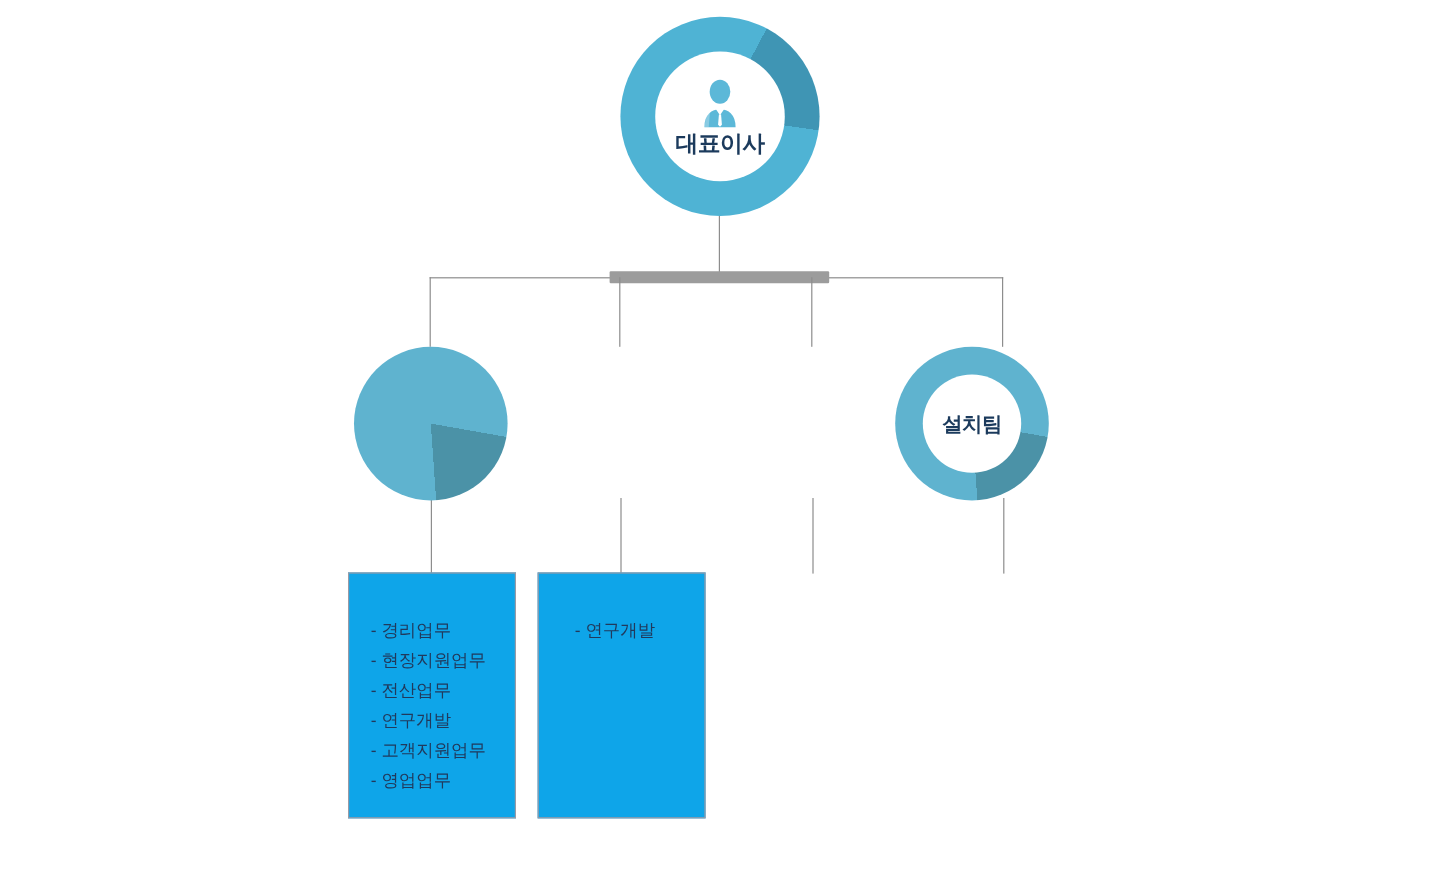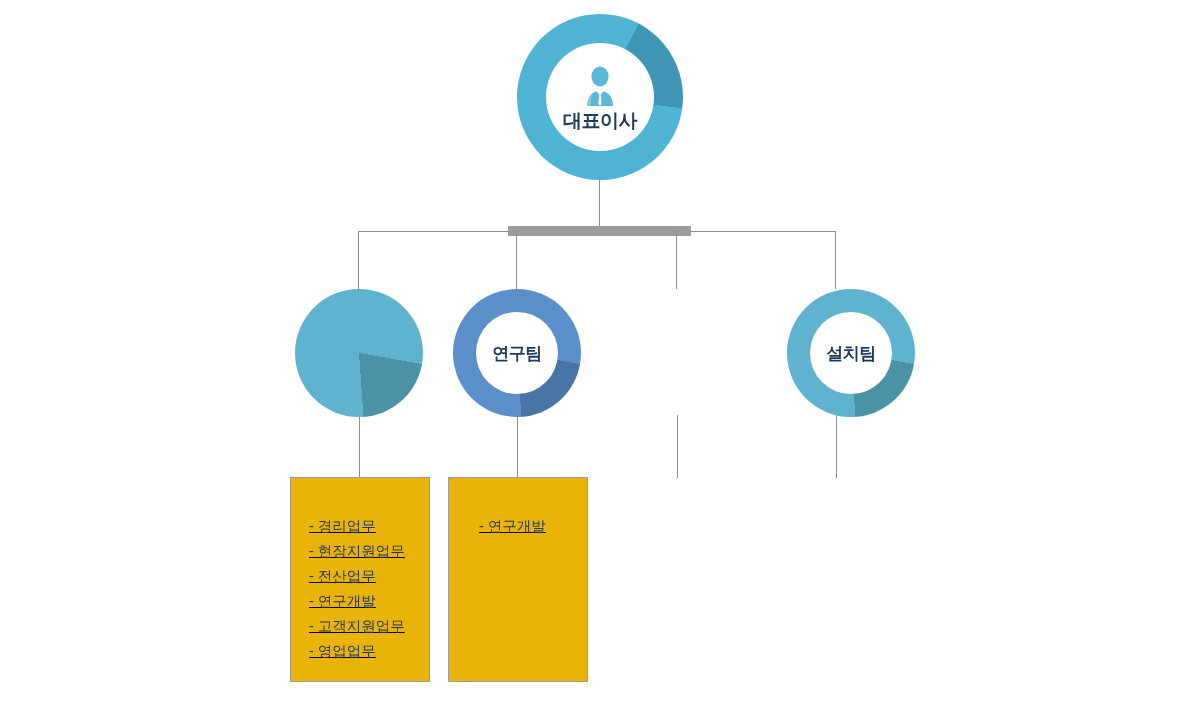--- a/index.html
+++ b/index.html
@@ -96,33 +96,32 @@
     width: 82px;
     height: 82px;
   }
   .node-l2 .label {
     font-size: 17px;
   }
 
   #node-support { left: 295px; }
   #node-research { left: 453px; }
   #node-maintenance { left: 613px; }
-  #node-install { left: 787px; }
+  #node-install { left: 746px; }
 
   
   .detail-box {
     position: absolute;
     top: 477px;
     width: 140px;
     height: 205px;
     border: 1px solid #9a9aa5;
     box-sizing: border-box;
-    background: #eab308;
+    background: #0ea5e9;
     padding: 36px 0 0 0;
-    text-decoration: underline;
   }
   .detail-box ul {
     list-style: none;
     margin: 0;
     padding: 0 0 0 18px;
   }
   .detail-box li {
     color: #21395c;
     font-size: 14.5px;
     line-height: 25px;
@@ -169,26 +168,20 @@
         <path d="M14.6 28.4 C12.1 30.7 10.6 34.6 10.2 41 L13.6 41 Z" fill="#ffffff" opacity="0.28"></path>
       </svg>
       <div class="label">대표이사</div>
     </div>
   </div>
 
   <div class="node node-l2" id="node-support">
     <div class="ring" style="background: conic-gradient(#5fb3cf 0deg 100deg, #4b92a7 100deg 176deg, #5fb3cf 176deg 360deg);"></div>
   </div>
 
-  <div class="node node-l2" id="node-research">
-    <div class="ring" style="background: conic-gradient(#5b8fc9 0deg 100deg, #4a74a5 100deg 176deg, #5b8fc9 176deg 360deg);"></div>
-    <div class="hole">
-      <div class="label">연구팀</div>
-    </div>
-  </div>
 
 
   <div class="node node-l2" id="node-install">
     <div class="ring" style="background: conic-gradient(#5fb3cf 0deg 100deg, #4b92a7 100deg 176deg, #5fb3cf 176deg 360deg);"></div>
     <div class="hole">
       <div class="label">설치팀</div>
     </div>
   </div>
 
   <div class="detail-box" id="box-support">

